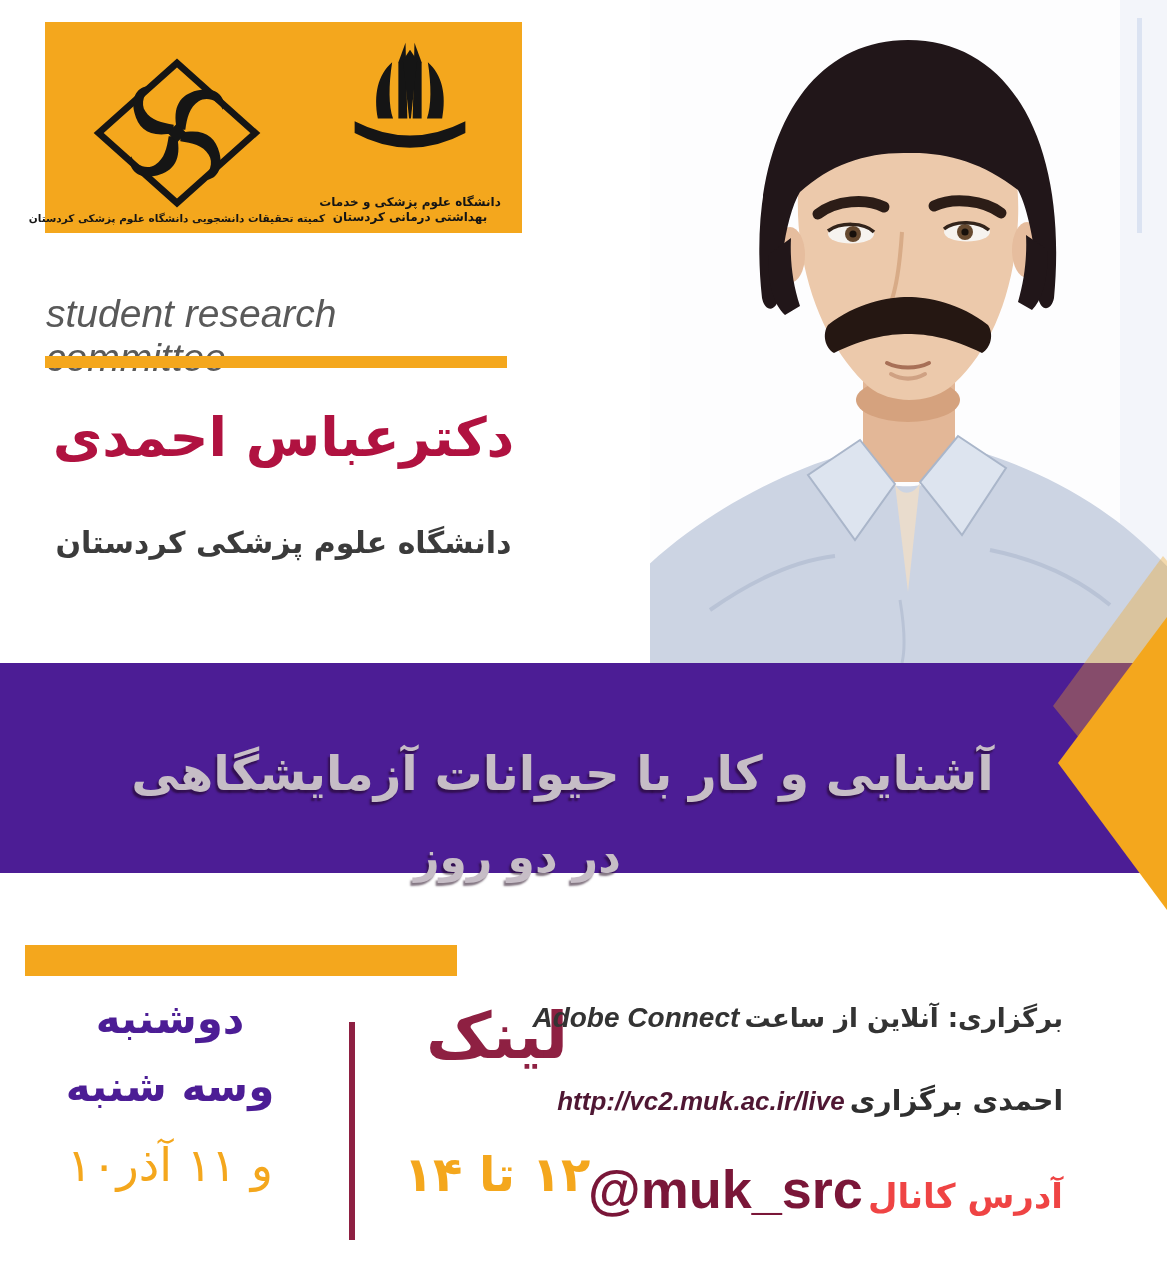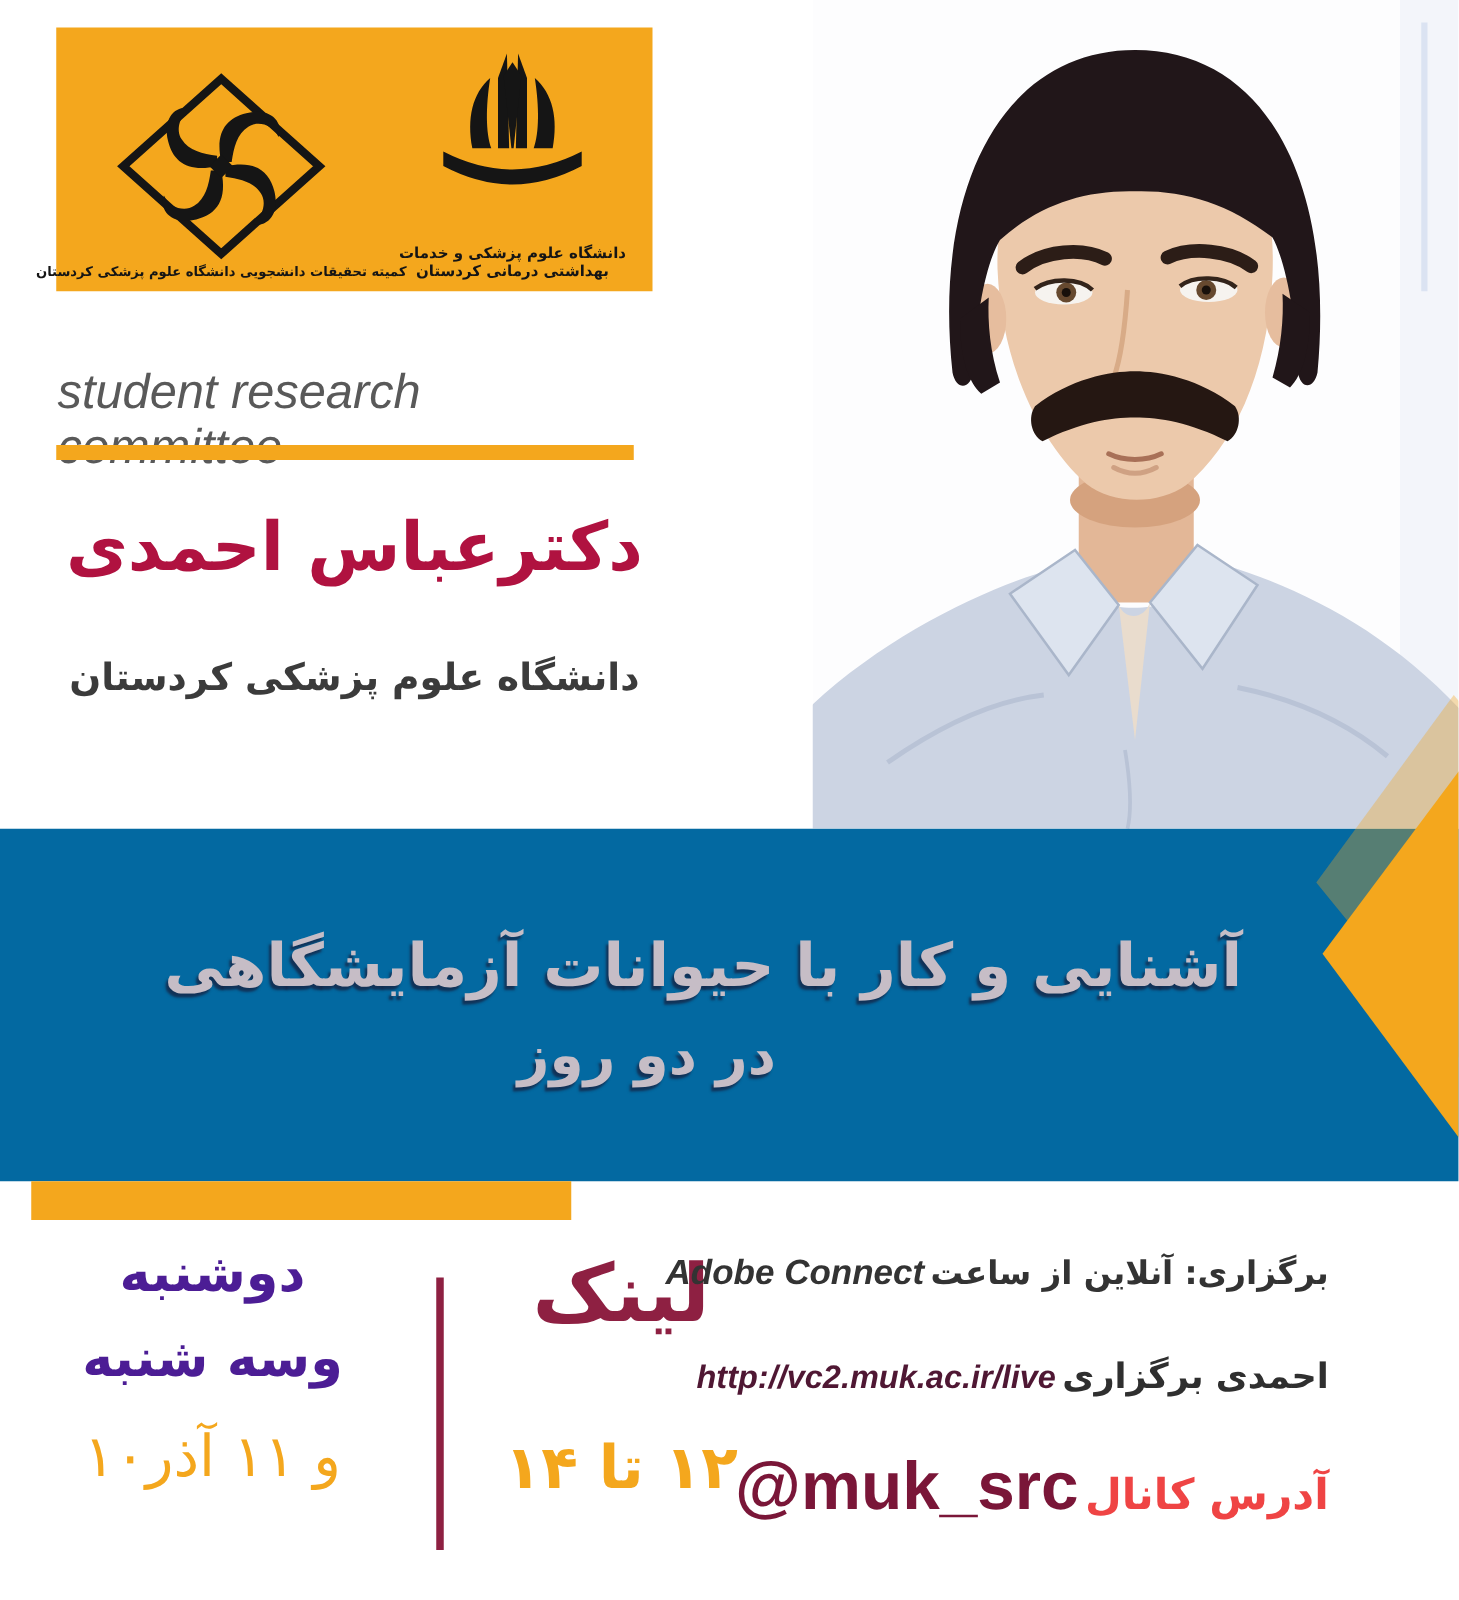--- a/index.html
+++ b/index.html
@@ -33,28 +33,28 @@
   
   .speaker-name{
     position:absolute; left:45px; top:408px; width:477px; text-align:center;
     direction:rtl; font-size:54px; font-weight:bold; color:#B01240; line-height:1.1;
   }
   .speaker-title{
     position:absolute; left:45px; top:520px; width:477px; text-align:center;
     direction:rtl; font-size:30px; font-weight:bold; color:#3b3b3b; line-height:1.55;
   }
   
-  .band{position:absolute; left:0; top:663px; width:1167px; height:282px; background:#0369a1;}
+  .band{position:absolute; left:0; top:663px; width:1167px; height:210px; background:#4c1d95;}
   .band-text{
     position:absolute; left:0; top:86px; width:1125px; text-align:center;
     direction:rtl; color:#C6BDC6; font-weight:bold;
     text-shadow:-2px 3px 2px rgba(30,5,28,0.55);
   }
   .band-line1{font-size:48px; line-height:1.0;}
-  .band-line2{font-size:44px; line-height:1.0; margin-top:26px; margin-right:90px;}
+  .band-line2{font-size:44px; line-height:1.0; margin-top:38px; margin-right:90px;}
   
   .decor{position:absolute; left:0; top:0; width:1167px; height:1280px; pointer-events:none;}
   
   .accent-bar{position:absolute; left:25px; top:945px; width:432px; height:31px; background:#F4A71D;}
   
   .day1,.day2{
     position:absolute; left:25px; width:290px; text-align:center; direction:rtl;
     font-size:42px; font-weight:bold; color:#4c1d95; line-height:1;
   }
   .day1{top:998px;} .day2{top:1066px;}

